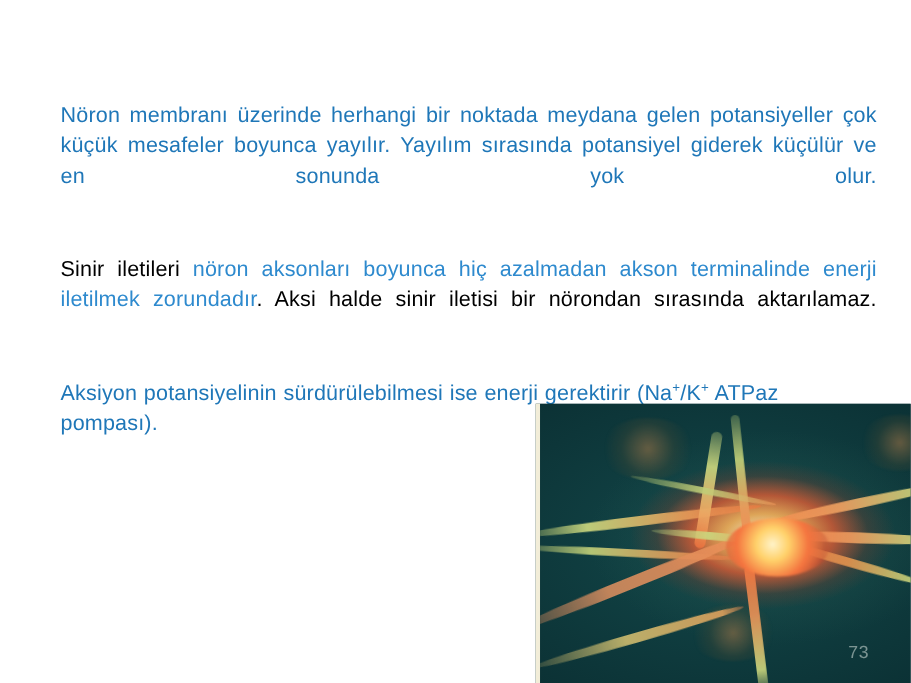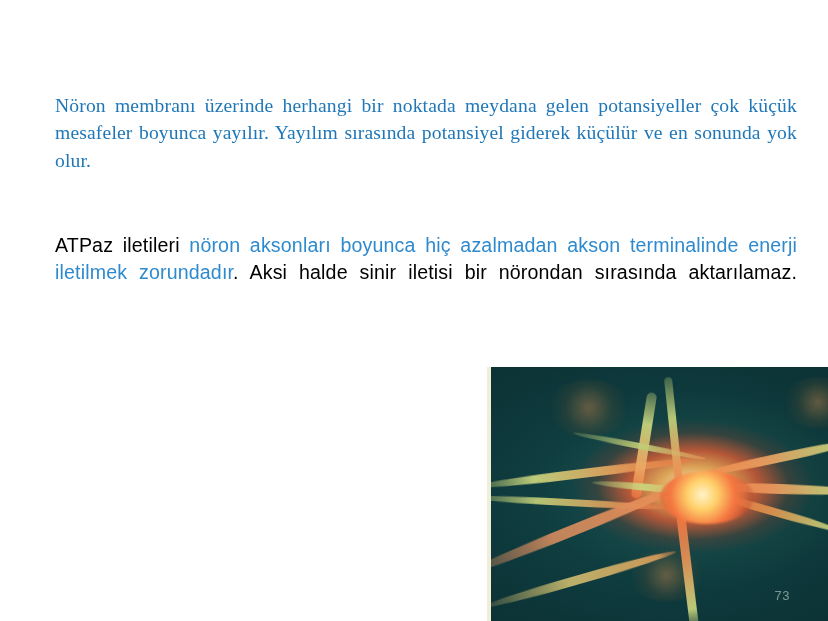--- a/index.html
+++ b/index.html
@@ -34,21 +34,21 @@
     text-justify: inter-word;
     font-size: 19.6px;
     line-height: 27.4px;
     letter-spacing: 0.15px;
     word-spacing: 0.5px;
     color: #000000;
     margin: 0;
   }
   .para:last-child { text-align: left; }
 
-  .p1 { color: #1f77b8; font-family: Liberation Serif, serif; }
+  .p1 { color: #1f77b8; }
   .p2 { color: #000000; }
   .p3 { color: #1f77b8; text-align: left; }
 
   .gap-1 { height: 30px; }
   .gap-2 { height: 31px; }
 
   .hl-blue { color: #2e8ace; }
 
   
   .para::after {
@@ -109,41 +109,42 @@
     position: absolute;
     border-radius: 50%;
     background: radial-gradient(circle, rgba(170,120,70,0.55) 0%, rgba(90,80,50,0.25) 45%, rgba(0,0,0,0) 75%);
     filter: blur(1px);
   }
 
   .page-number {
     position: absolute;
     right: 38px;
     bottom: 18px;
-    font-size: 13px;
+    font-size: 16px;
     color: rgba(215,225,220,0.55);
     font-family: "Liberation Sans", sans-serif;
     letter-spacing: 0.5px;
   }
 </style>
 </head>
 <body>
 
 <div id="slide">
 
   <div class="text-body">
 
     <p class="para p1">Nöron membranı üzerinde herhangi bir noktada meydana gelen potansiyeller çok küçük mesafeler boyunca yayılır. Yayılım sırasında potansiyel giderek küçülür ve en sonunda yok olur.</p>
 
     <div class="gap-1"></div>
 
-    <p class="para p2"><span>ATPaz iletileri </span><span class="hl-blue">nöron aksonları boyunca hiç azalmadan akson terminalinde enerji iletilmek zorundadır</span><span>. Aksi halde sinir iletisi bir nörondan sırasında aktarılamaz.</span></p>
+    <p class="para p2"><span>Sinir iletileri </span><span class="hl-blue">nöron aksonları boyunca hiç azalmadan akson terminalinde enerji iletilmek zorundadır</span><span>. Aksi halde sinir iletisi bir nörondan sırasında aktarılamaz.</span></p>
 
     <div class="gap-2"></div>
 
+    <p class="para p3"><span>Aksiyon potansiyelinin sürdürülebilmesi ise enerji gerektirir (Na</span><sup class="plus">+</sup><span>/K</span><sup class="plus">+</sup><span> ATPaz pompası).</span></p>
 
   </div>
 
   <div class="picture-frame">
     <div class="neuron-art">
 
       <div class="bg-neuron" style="left:16%;top:5%;width:26%;height:22%;"></div>
       <div class="bg-neuron" style="left:40%;top:72%;width:24%;height:20%;"></div>
       <div class="bg-neuron" style="left:86%;top:4%;width:22%;height:20%;"></div>
 

